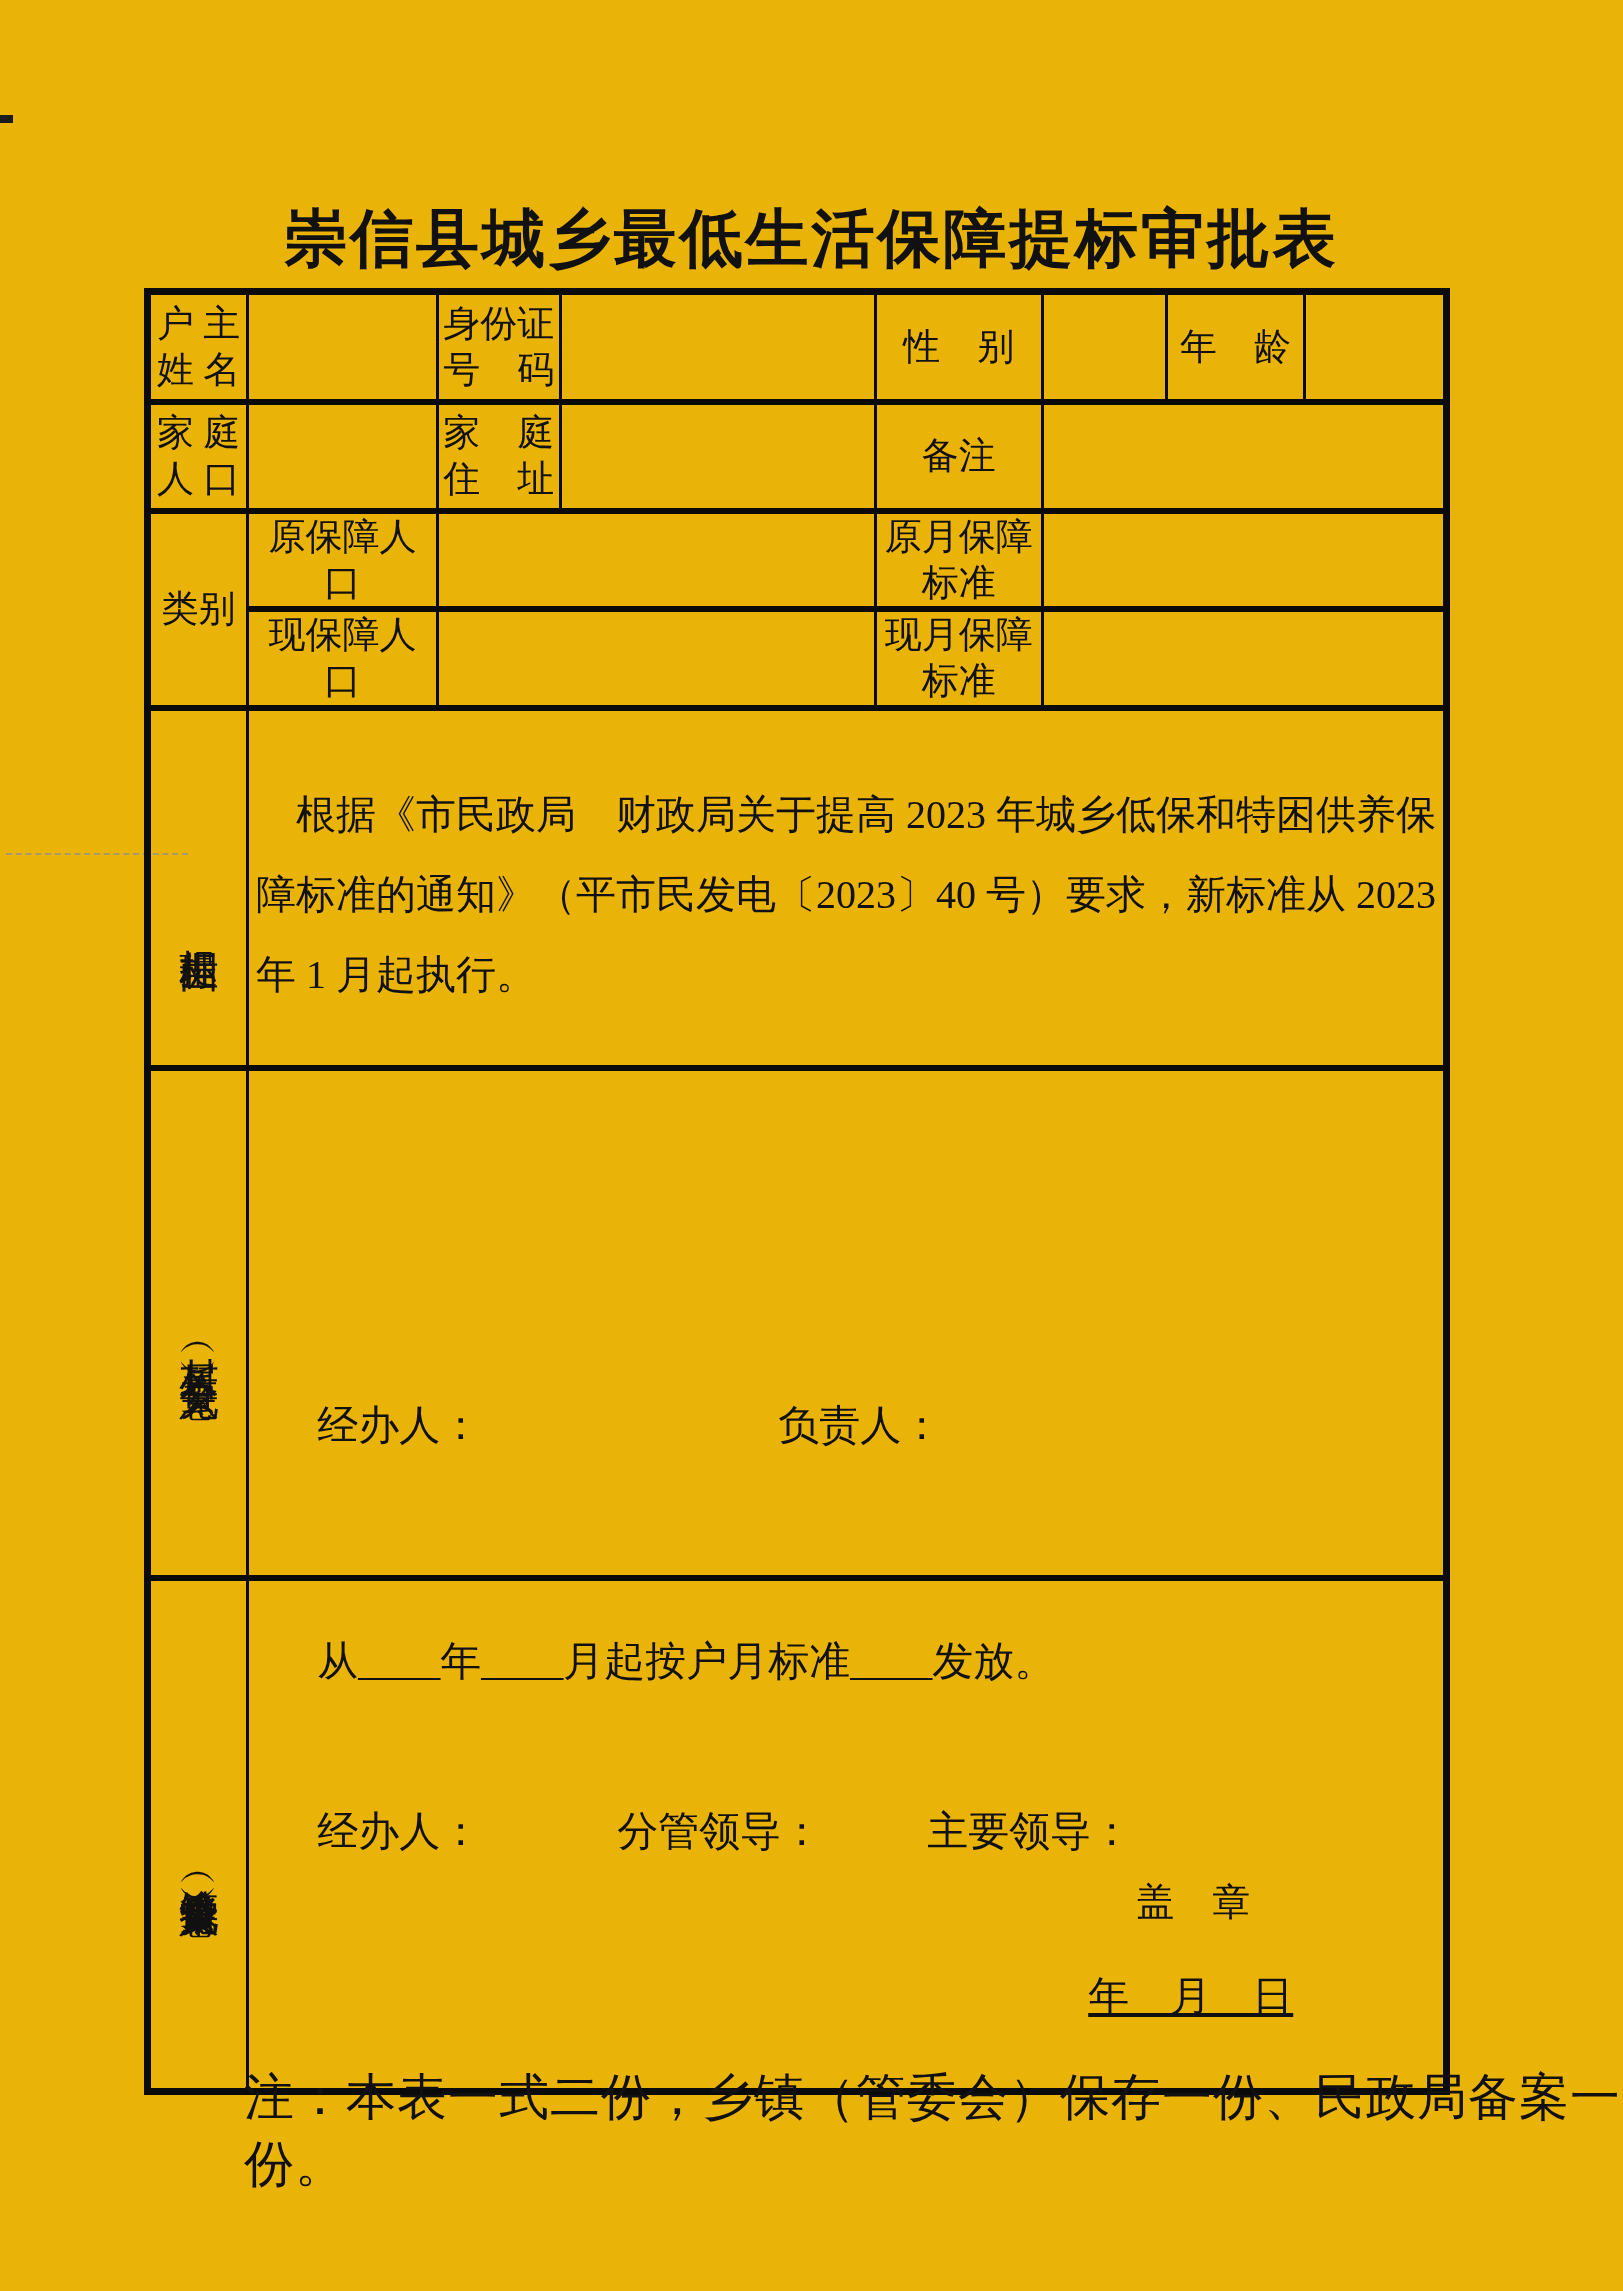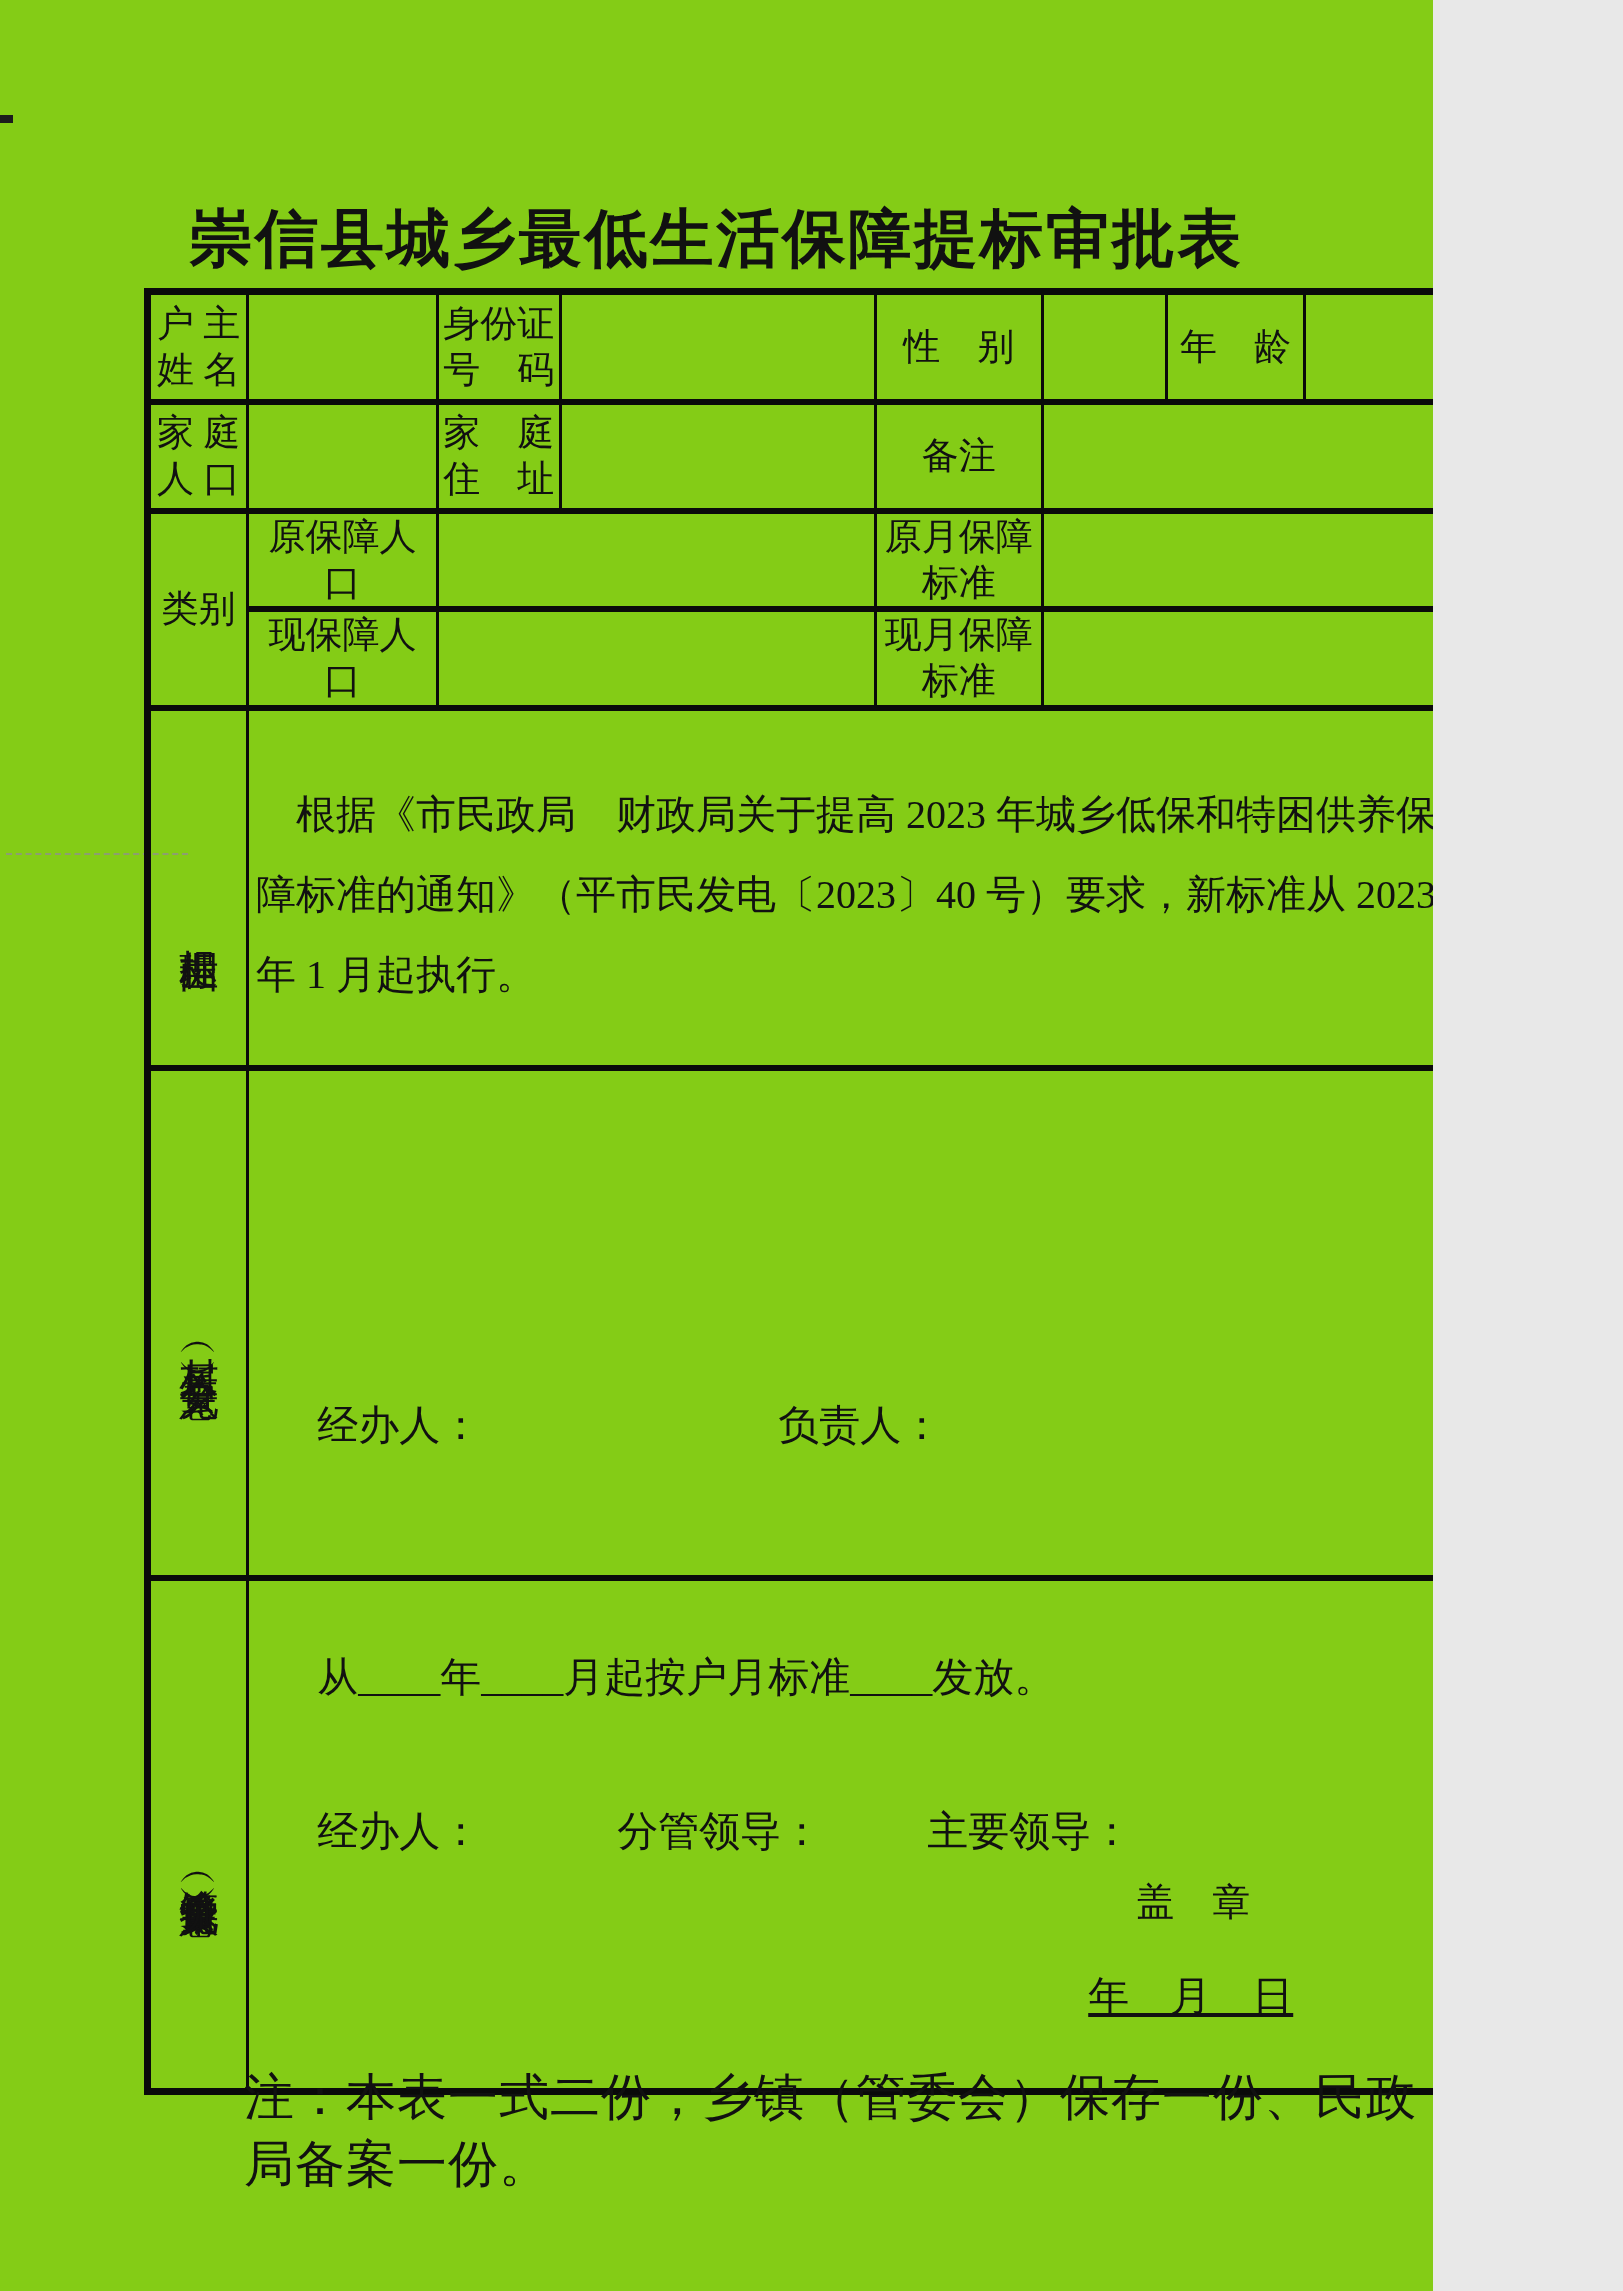--- a/index.html
+++ b/index.html
@@ -1,19 +1,19 @@
 <!DOCTYPE html>
 <html><head>
 <meta charset="utf-8">
 <style>
   html,body{margin:0;padding:0;background:#e8e8e8;}
   .page{
     position:relative;
-    width:1433px;height:2292px;
-    background:#84cc16;
+    width:1623px;height:2292px;
+    background:#eab308;
     font-family:"Liberation Serif","DejaVu Serif",serif;
     color:#111;
     overflow:hidden;
   }
   .page-title{
     position:absolute;left:0;right:0;top:196px;
     margin:0;text-align:center;
     font-size:63px;font-weight:bold;letter-spacing:2.9px;
     font-family:"Liberation Serif","DejaVu Serif",serif;
   }
@@ -149,21 +149,21 @@
         <span class="pos" style="left:68px;top:329px;">经办人：</span>
         <span class="pos" style="left:529px;top:329px;">负责人：</span>
       </td>
     </tr>
 
     <tr class="r7">
       <th>
         <span class="vlabel tight">乡镇（管委会）审批意见</span>
       </th>
       <td colspan="7" class="free-cell">
-        <span class="pos" style="left:68px;top:55px;margin-top:16px;">从____年____月起按户月标准____发放。</span>
+        <span class="pos" style="left:68px;top:55px;">从____年____月起按户月标准____发放。</span>
         <span class="pos" style="left:68px;top:225px;">经办人：</span>
         <span class="pos" style="left:368px;top:225px;">分管领导：</span>
         <span class="pos" style="left:678px;top:225px;">主要领导：</span>
         <span class="pos" style="left:887px;top:298px;font-size:38px;">盖　章</span>
         <span class="pos" style="left:839px;top:390px;text-decoration:underline;">年　月　日</span>
       </td>
     </tr>
   </tbody>
     </table>
 

